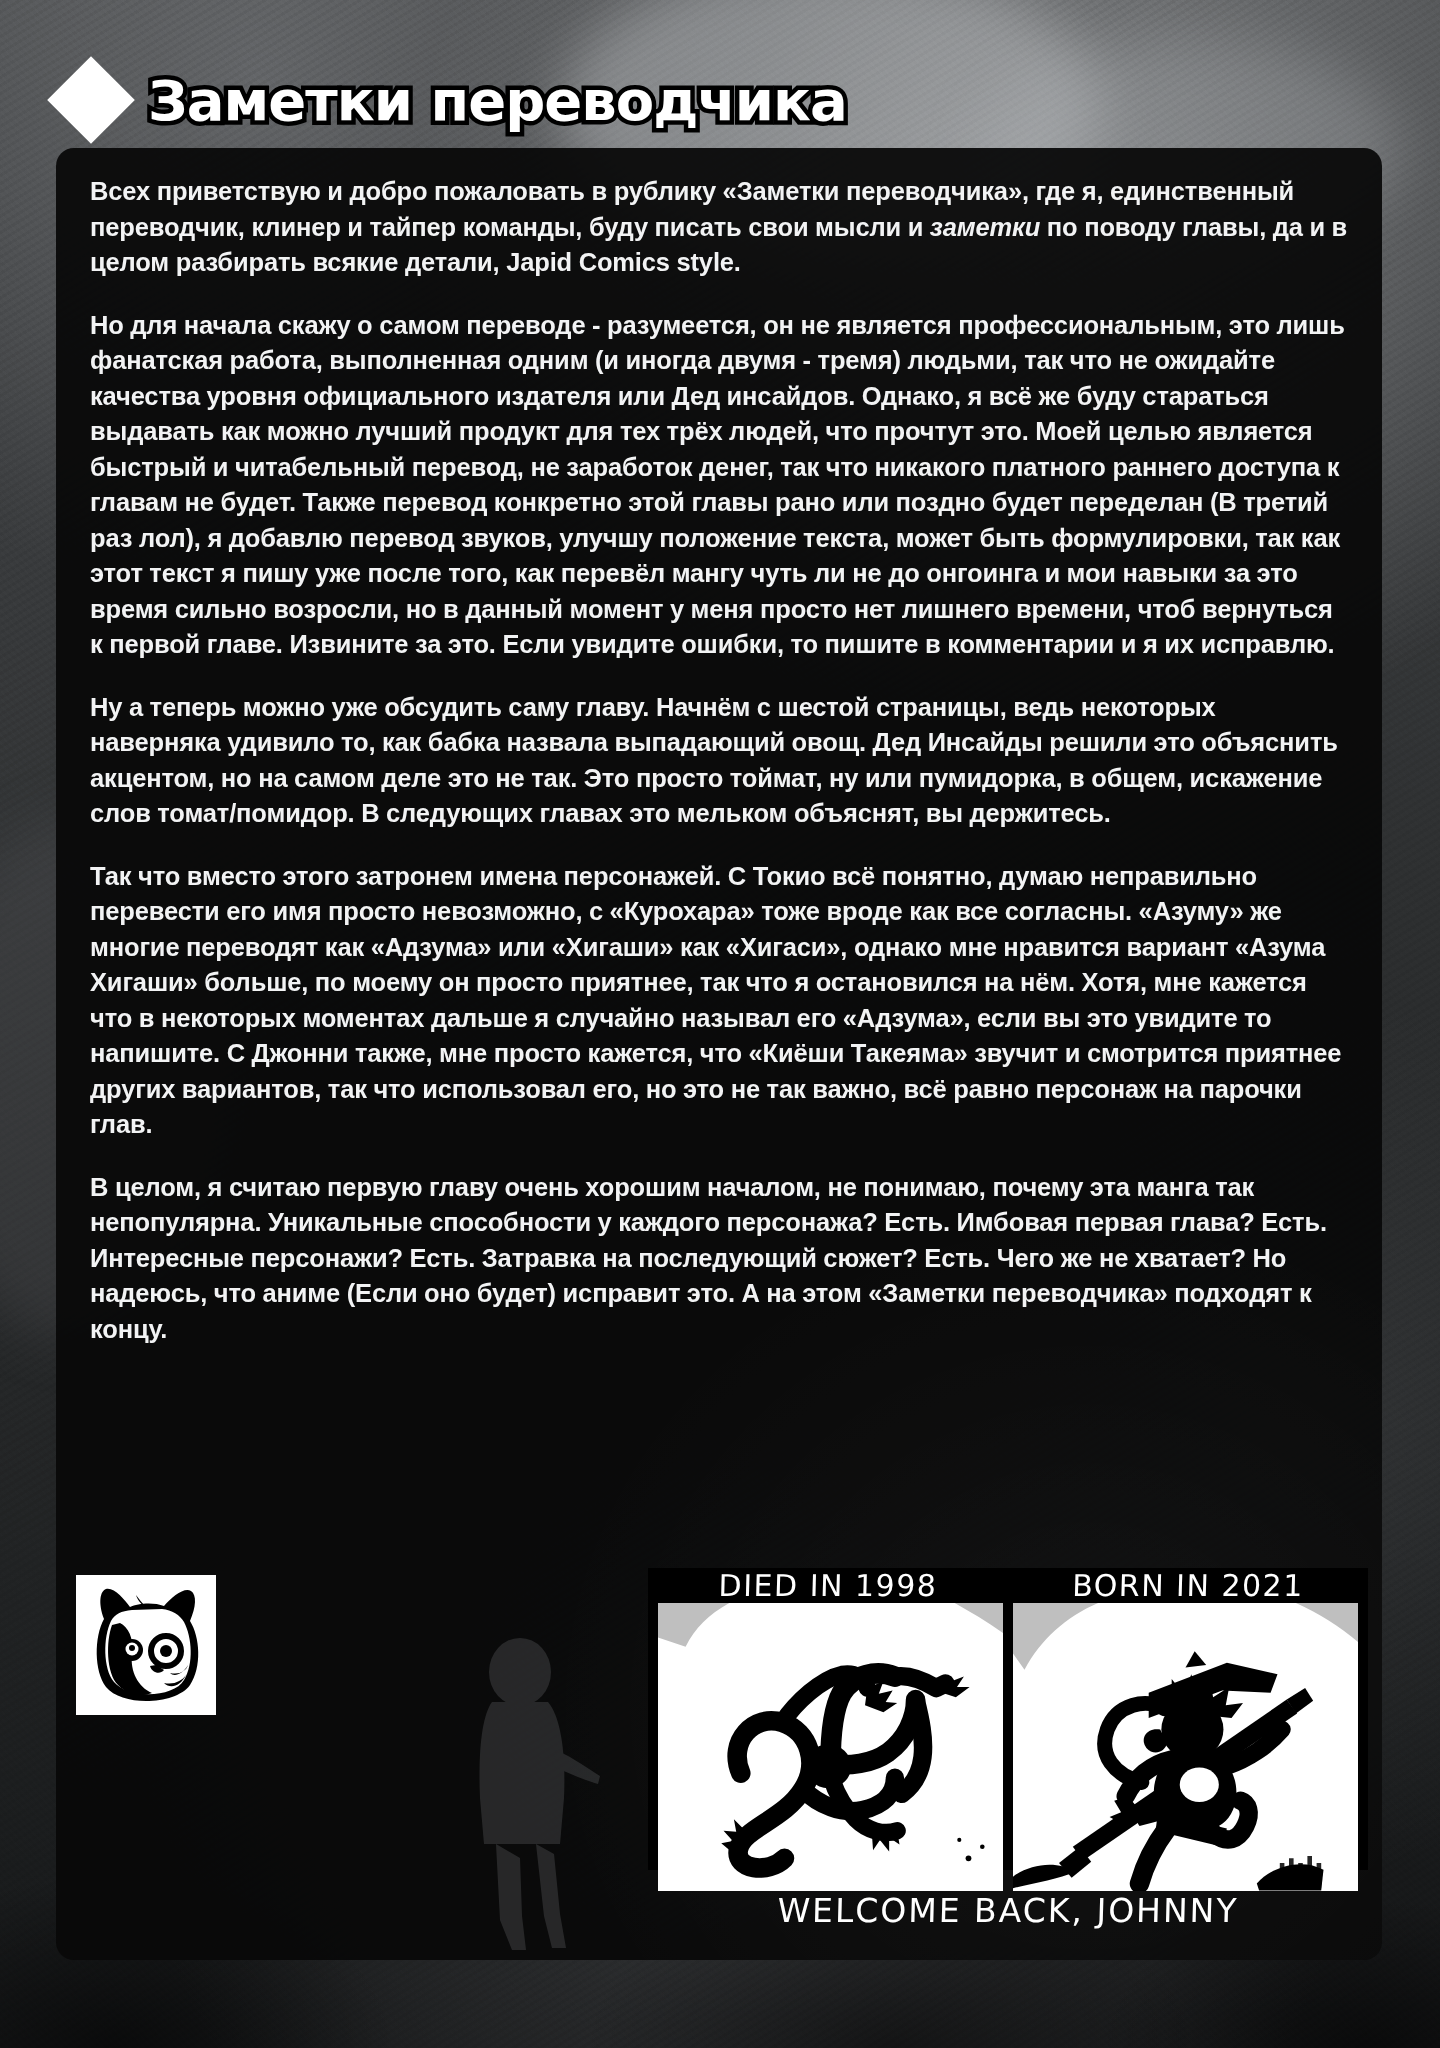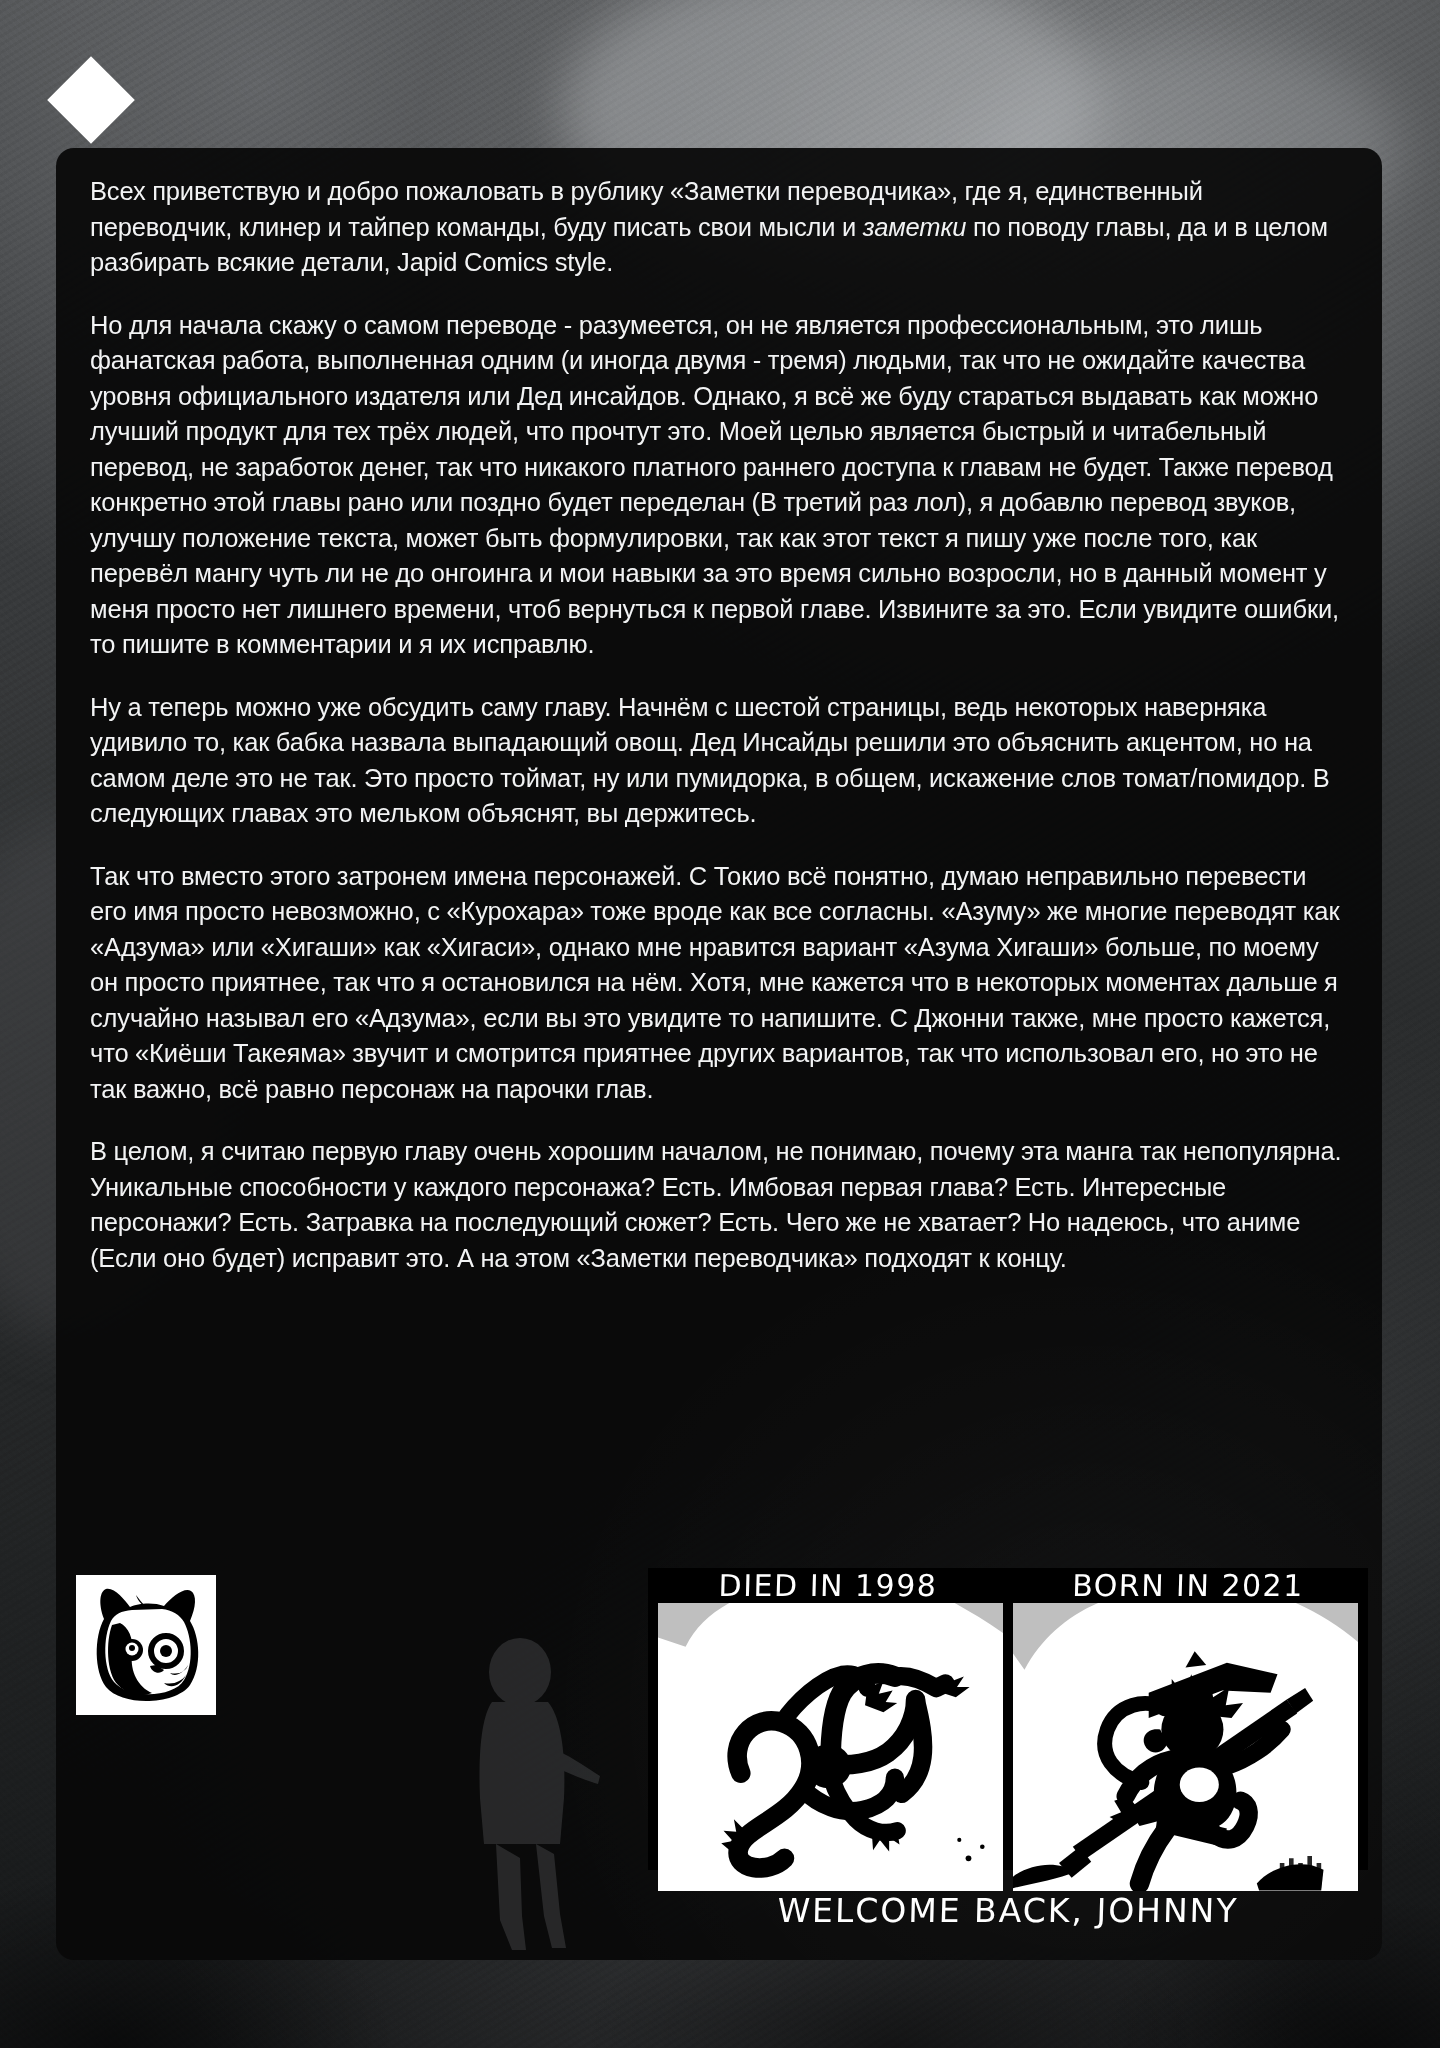--- a/index.html
+++ b/index.html
@@ -77,20 +77,21 @@
     padding:26px 34px 0 34px;
   }
   .para{
     color:#f2f3f4;
     font-family:"Liberation Sans", sans-serif;
     font-size:25.5px;
     line-height:35.5px;
     letter-spacing:-.15px;
     margin-bottom:27px;
     word-spacing:-.3px;
+    font-weight:bold;
   }
   .para em{ font-style:italic; }
 
   
   #footer{
     position:absolute; left:0; right:0; bottom:0; height:400px;
   }
   #logo-box{
     position:absolute; left:20px; top:15px;
     width:140px; height:140px; background:#fff;
@@ -137,20 +138,21 @@
 <body>
 
 <div id="bg"></div>
 <div class="bgsmudge" style="left:560px;top:-40px;width:540px;height:300px;background:rgba(210,212,214,.35);"></div>
 <div class="bgsmudge" style="left:980px;top:40px;width:420px;height:220px;background:rgba(170,172,175,.30);"></div>
 <div class="bgsmudge" style="left:-80px;top:820px;width:300px;height:520px;background:rgba(90,92,95,.25);"></div>
 <div id="foliage"></div>
 
 <div id="header">
   <div class="diamond"></div>
+  <div id="page-title">Заметки переводчика</div>
 </div>
 
 <div id="panel">
 
   <div id="article">
     <p class="para">
       <span>Всех приветствую и добро пожаловать в рублику «Заметки переводчика», где я, единственный переводчик, клинер и тайпер команды, буду писать свои мысли и <em>заметки</em> по поводу главы, да и в целом разбирать всякие детали, Japid Comics style.</span>
     </p>
     <p class="para">Но для начала скажу о самом переводе - разумеется, он не является профессиональным, это лишь фанатская работа, выполненная одним (и иногда двумя - тремя) людьми, так что не ожидайте качества уровня официального издателя или Дед инсайдов. Однако, я всё же буду стараться выдавать как можно лучший продукт для тех трёх людей, что прочтут это. Моей целью является быстрый и читабельный перевод, не заработок денег, так что никакого платного раннего доступа к главам не будет. Также перевод конкретно этой главы рано или поздно будет переделан (В третий раз лол), я добавлю перевод звуков, улучшу положение текста, может быть формулировки, так как этот текст я пишу уже после того, как перевёл мангу чуть ли не до онгоинга и мои навыки за это время сильно возросли, но в данный момент у меня просто нет лишнего времени, чтоб вернуться к первой главе. Извините за это. Если увидите ошибки, то пишите в комментарии и я их исправлю.</p>
     <p class="para">Ну а теперь можно уже обсудить саму главу. Начнём с шестой страницы, ведь некоторых наверняка удивило то, как бабка назвала выпадающий овощ. Дед Инсайды решили это объяснить акцентом, но на самом деле это не так. Это просто тоймат, ну или пумидорка, в общем, искажение слов томат/помидор. В следующих главах это мельком объяснят, вы держитесь.</p>

